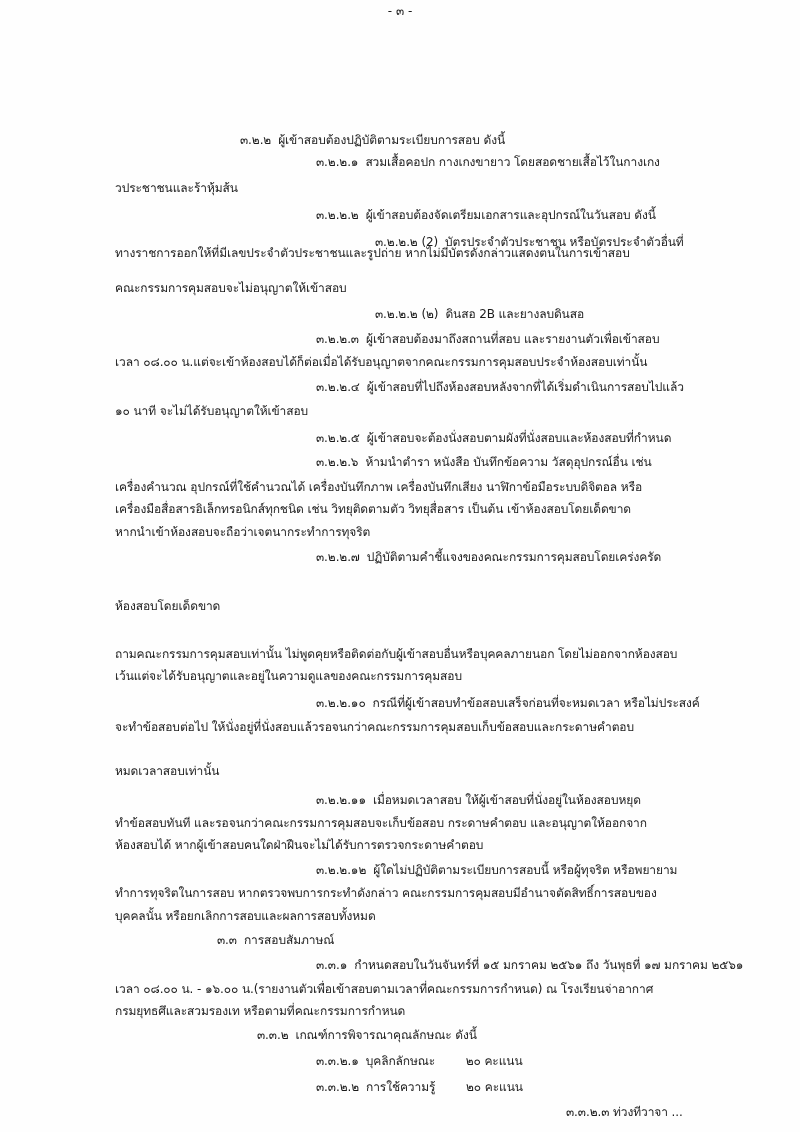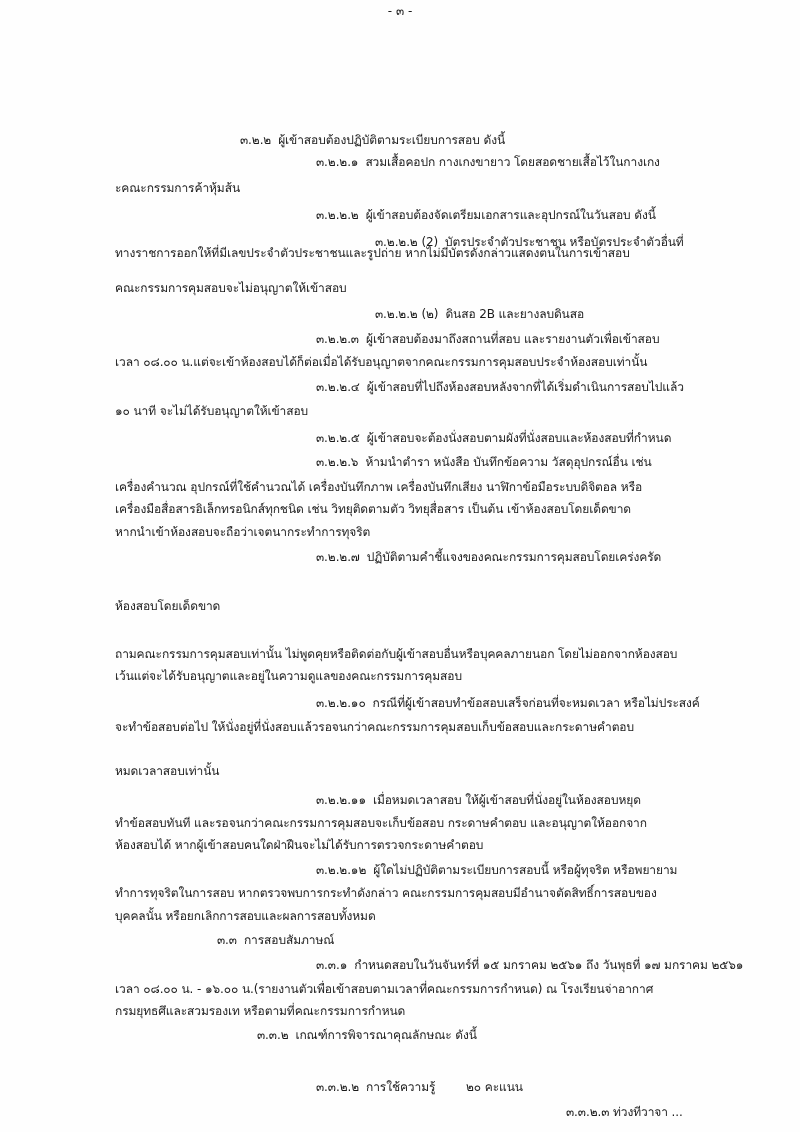--- a/index.html
+++ b/index.html
@@ -42,21 +42,21 @@
     .score-label { display: inline-block; width: 100px; }
   </style>
 </head>
 <body>
 
 <div class="page">
   <div class="page-number">- ๓ -</div>
 
   <div class="line" style="top:129px;left:240px"><span class="num">๓.๒.๒</span><span>ผู้เข้าสอบต้องปฏิบัติตามระเบียบการสอบ ดังนี้</span></div>
   <div class="line" style="top:151px;left:316px"><span class="num">๓.๒.๒.๑</span><span>สวมเสื้อคอปก กางเกงขายาว โดยสอดชายเสื้อไว้ในกางเกง</span></div>
-  <div class="line" style="top:177px;left:115px"><span>ะคณะกรรมการค้าหุ้มส้น</span></div>
+  <div class="line" style="top:177px;left:115px"><span>วประชาชนและร้าหุ้มส้น</span></div>
 
   <div class="line" style="top:204px;left:316px"><span class="num">๓.๒.๒.๒</span><span>ผู้เข้าสอบต้องจัดเตรียมเอกสารและอุปกรณ์ในวันสอบ ดังนี้</span></div>
   <div class="line" style="top:231px;left:375px"><span class="num">๓.๒.๒.๒ (2)</span><span>บัตรประจำตัวประชาชน หรือบัตรประจำตัวอื่นที่</span></div>
   <div class="line" style="top:242px;left:115px"><span>ทางราชการออกให้ที่มีเลขประจำตัวประชาชนและรูปถ่าย หากไม่มีบัตรดังกล่าวแสดงตนในการเข้าสอบ</span></div>
   <div class="line" style="top:277px;left:115px"><span>คณะกรรมการคุมสอบจะไม่อนุญาตให้เข้าสอบ</span></div>
   <div class="line" style="top:303px;left:375px"><span class="num">๓.๒.๒.๒ (๒)</span><span>ดินสอ 2B และยางลบดินสอ</span></div>
 
   <div class="line" style="top:328px;left:316px"><span class="num">๓.๒.๒.๓</span><span>ผู้เข้าสอบต้องมาถึงสถานที่สอบ และรายงานตัวเพื่อเข้าสอบ</span></div>
   <div class="line" style="top:351px;left:115px"><span>เวลา ๐๘.๐๐ น.แต่จะเข้าห้องสอบได้ก็ต่อเมื่อได้รับอนุญาตจากคณะกรรมการคุมสอบประจำห้องสอบเท่านั้น</span></div>
   <div class="line" style="top:376px;left:316px"><span class="num">๓.๒.๒.๔</span><span>ผู้เข้าสอบที่ไปถึงห้องสอบหลังจากที่ได้เริ่มดำเนินการสอบไปแล้ว</span></div>
@@ -86,16 +86,17 @@
   <div class="line" style="top:882px;left:115px"><span>ทำการทุจริตในการสอบ หากตรวจพบการกระทำดังกล่าว คณะกรรมการคุมสอบมีอำนาจตัดสิทธิ์การสอบของ</span></div>
   <div class="line" style="top:905px;left:115px"><span>บุคคลนั้น หรือยกเลิกการสอบและผลการสอบทั้งหมด</span></div>
 
   <div class="line" style="top:929px;left:217px"><span class="num">๓.๓</span><span>การสอบสัมภาษณ์</span></div>
   <div class="line" style="top:954px;left:316px"><span class="num">๓.๓.๑</span><span>กำหนดสอบในวันจันทร์ที่ ๑๕ มกราคม ๒๕๖๑ ถึง วันพุธที่ ๑๗ มกราคม ๒๕๖๑</span></div>
   <div class="line" style="top:978px;left:115px"><span>เวลา ๐๘.๐๐ น. - ๑๖.๐๐ น.(รายงานตัวเพื่อเข้าสอบตามเวลาที่คณะกรรมการกำหนด) ณ โรงเรียนจ่าอากาศ</span></div>
   <div class="line" style="top:1000px;left:115px"><span>กรมยุทธศึและสวมรองเท หรือตามที่คณะกรรมการกำหนด</span></div>
 
   <div class="line" style="top:1024px;left:257px"><span class="num">๓.๓.๒</span><span>เกณฑ์การพิจารณาคุณลักษณะ ดังนี้</span></div>
 
+  <div class="line" style="top:1050px;left:316px"><span class="num">๓.๓.๒.๑</span><span class="score-label">บุคลิกลักษณะ</span><span>๒๐ คะแนน</span></div>
   <div class="line" style="top:1076px;left:316px"><span class="num">๓.๓.๒.๒</span><span class="score-label">การใช้ความรู้</span><span>๒๐ คะแนน</span></div>
 
   <div class="line" style="top:1101px;left:566px">๓.๓.๒.๓  ท่วงทีวาจา ...</div>
 </div>
 
 </body></html>

